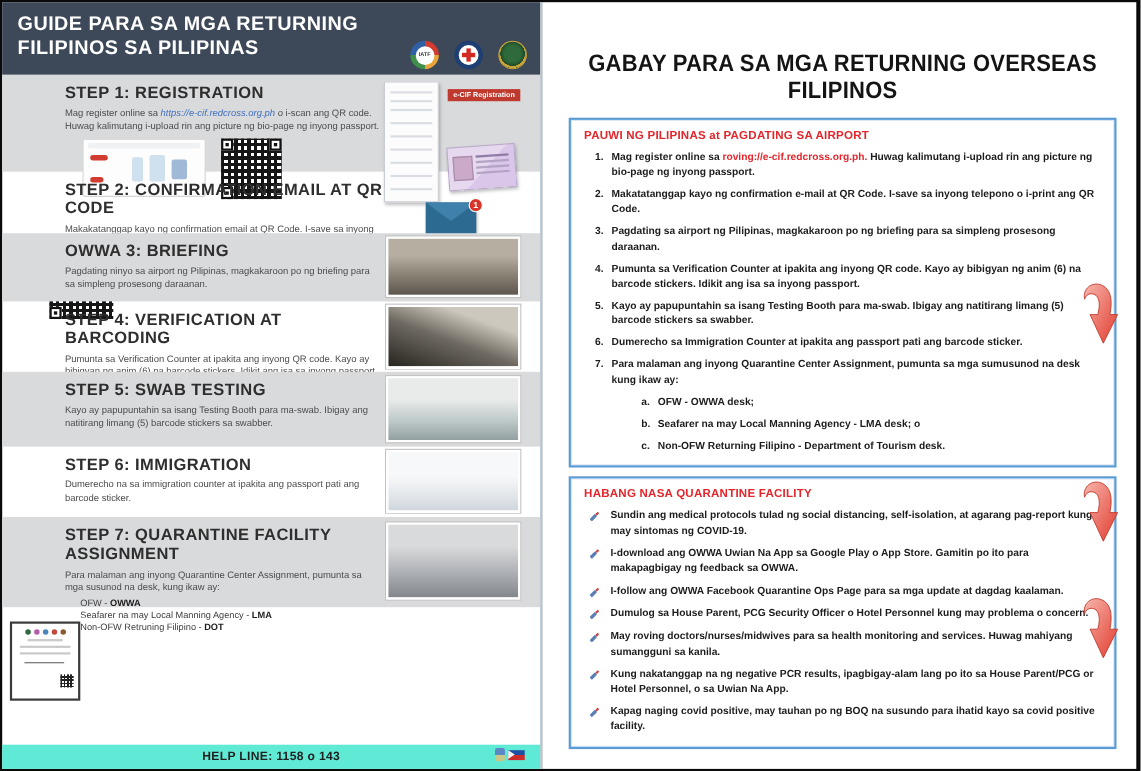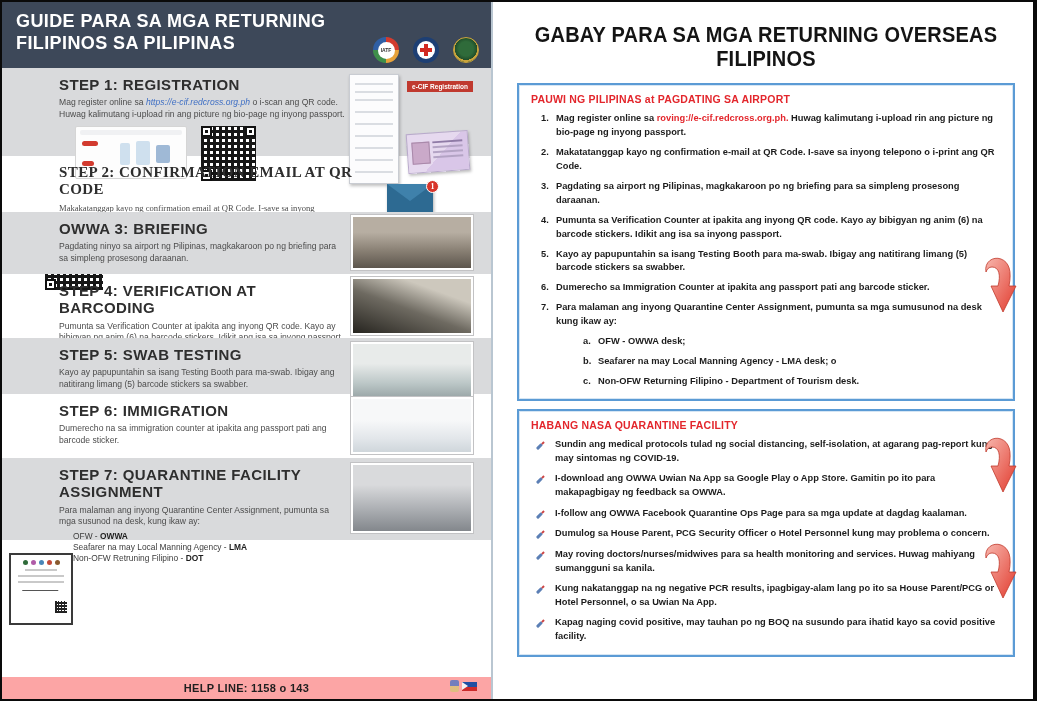--- a/index.html
+++ b/index.html
@@ -56,29 +56,29 @@
 
   .cert { width:64px; height:72px; background:#fff; border:2px solid #3a3a3a; position:relative; padding:5px 4px; }
   .cert .seals { display:flex; justify-content:center; gap:3px; }
   .cert .seals i { width:5px; height:5px; border-radius:50%; display:block; }
   .cert .tln { height:2px; background:#c9c9c9; margin:4px 3px 0; }
   .cert .sig { height:5px; margin:3px 8px 0; border-bottom:1px solid #555; transform:skewX(-20deg); }
   .cert .mini-qr { position:absolute; right:4px; bottom:10px; width:12px; height:12px; background:
       repeating-linear-gradient(0deg,#222 0 1.5px, transparent 1.5px 3px),
       repeating-linear-gradient(90deg,#222 0 1.5px, #fff 1.5px 3px); }
 
-  .lp-footer { height:22px; background:#fca5a5; flex:none; display:flex; align-items:center; justify-content:center; position:relative; margin-top:auto; }
+  .lp-footer { height:22px; background:#5eead4; flex:none; display:flex; align-items:center; justify-content:center; position:relative; margin-top:auto; }
   .lp-footer .help { font-size:11px; font-weight:bold; color:#1f1f1f; letter-spacing:.3px; }
   .footer-icons { position:absolute; right:14px; top:3px; display:flex; gap:3px; align-items:center; }
   .ph-flag { width:15px; height:9px; background:linear-gradient(#1f4fa3 0 50%, #cc2b2b 50%); position:relative; }
   .ph-flag:before { content:""; position:absolute; left:0; top:0; border-top:4.5px solid transparent; border-bottom:4.5px solid transparent; border-left:6px solid #f3f3f3; }
   .mini-emblem { width:9px; height:12px; background:linear-gradient(#5a77c2 0 50%, #d9c27a 50%); border-radius:2px; opacity:.85; }
 
   
-  .page-right { width:540px; height:697px; background:#ffffff; padding:22px 18px 0 24px; position:relative; }
+  .page-right { width:540px; height:697px; background:#ffffff; padding:46px 18px 0 24px; position:relative; }
   .rp-title { text-align:center; font-size:20px; font-weight:800; color:#141414; letter-spacing:.2px; margin-bottom:13px; transform:scaleY(1.08); }
   .section { border:2px solid #5b9bd5; box-shadow:0 0 0 1px #d6e6f4 inset; padding:8px 12px 4px; margin-bottom:8px; position:relative; background:#fff; }
   .sec-header { color:#e3262c; font-weight:bold; font-size:10.5px; letter-spacing:.2px; margin-bottom:7px; }
   .ni { display:flex; font-size:9.3px; font-weight:bold; color:#1c1c1c; line-height:1.5; margin:0 0 6px 10px; }
   .ni .n { flex:0 0 15px; }
   .ni .t { flex:1; }
   .ni.sub { margin-left:52px; }
   .red-link { color:#e3262c; text-decoration:none; }
   .bi { display:flex; gap:9px; font-size:9.3px; font-weight:bold; color:#1c1c1c; line-height:1.5; margin:0 0 6.5px 4px; align-items:flex-start; }
   .bi .ic { flex:none; padding-top:2px; display:flex; gap:2px; }
@@ -136,21 +136,21 @@
             <div class="ln" style="top:60px;"></div>
           <div class="ln" style="top:72px;"></div>
             <div class="ln" style="top:84px;"></div>
             <div class="ln" style="top:96px;"></div>
         </div>
       </div>
       <div class="ecif-banner" style="right:18px; top:13px;">e-CIF Registration</div>
       <div class="passport-card" style="right:22px; top:64px;"></div>
     </div>
 
-    <div class="step" style="height:56px;font-family:Liberation Serif, serif;">
+    <div class="step" style="height:56px;">
       <div class="step-text">
         <div class="step-title" style="width:300px;">STEP 2: CONFIRMATION  EMAIL AT QR CODE</div>
         <div class="step-body">Makakatanggap kayo ng confirmation email at QR Code. I-save sa inyong telepono o i-print ang QR Code.</div>
       </div>
       <div class="media qr" style="right:14px; top:6px; width:58px; height:58px;">
         <span class="fp tl"></span>
           <span class="fp tr"></span>
           <span class="fp bl"></span>
       </div>
       <div class="envelope" style="right:58px; top:28px;"></div>
@@ -166,21 +166,21 @@
     </div>
 
     <div class="step" style="height:64px;">
       <div class="step-text">
         <div class="step-title">STEP 4: VERIFICATION AT BARCODING</div>
         <div class="step-body">Pumunta sa Verification Counter at ipakita ang inyong QR code. Kayo ay bibigyan ng anim (6) na barcode stickers. Idikit ang isa sa inyong passport.</div>
       </div>
       <div class="media photo" style="right:18px; top:3px; width:122px; height:58px; background:linear-gradient(200deg,#cdc8bd 0 25%,#6e6a61 55%,#26241f 100%);"></div>
     </div>
 
-    <div class="step gray" style="height:56px;">
+    <div class="step gray" style="height:68px;">
       <div class="step-text">
         <div class="step-title">STEP 5: SWAB TESTING</div>
         <div class="step-body">Kayo ay papupuntahin sa isang Testing Booth para ma-swab. Ibigay ang natitirang limang (5) barcode stickers sa swabber.</div>
       </div>
       <div class="media photo" style="right:18px; top:4px; width:122px; height:60px; background:linear-gradient(180deg,#e8ebea 0 35%,#bcc7c7 70%,#93a0a1 100%);"></div>
     </div>
 
     <div class="step" style="height:64px;">
       <div class="step-text">
         <div class="step-title">STEP 6: IMMIGRATION</div>

